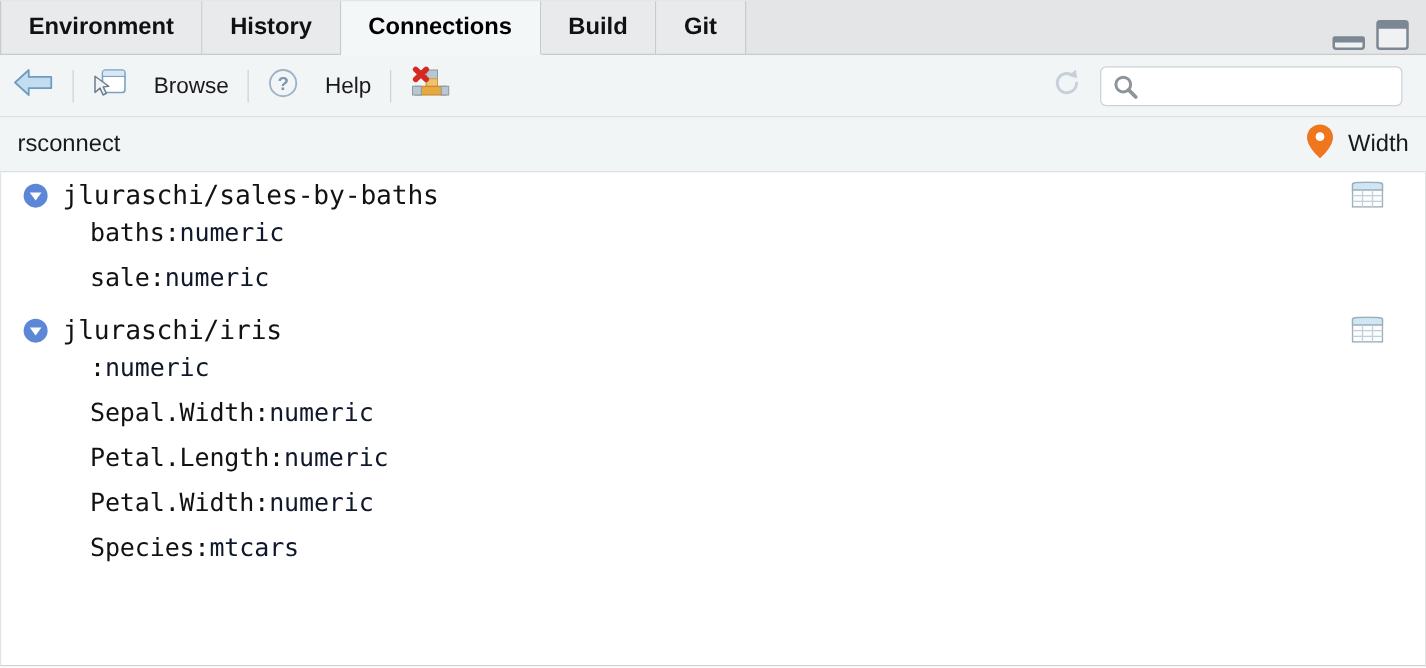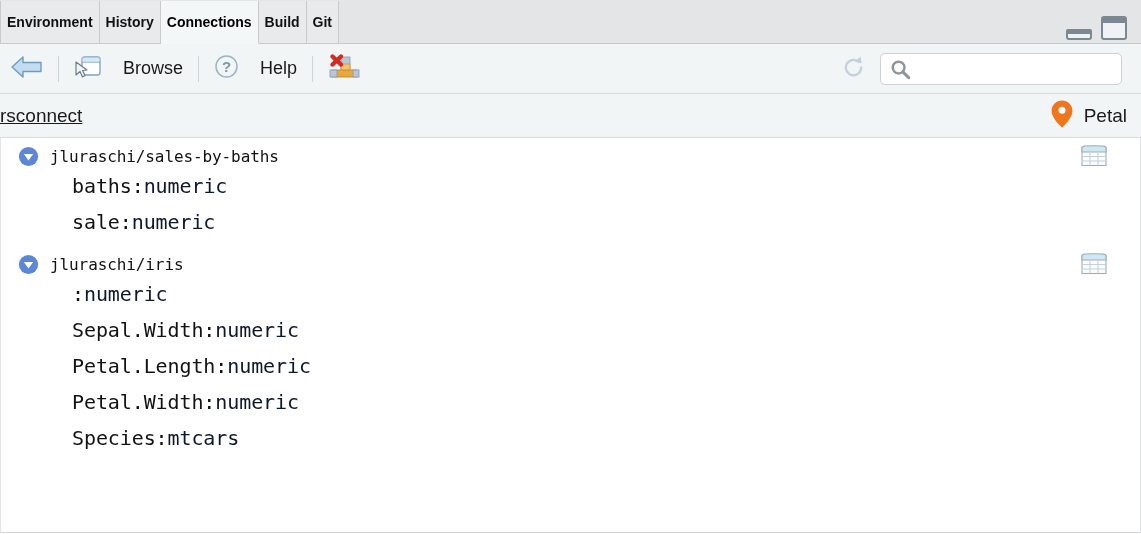--- a/index.html
+++ b/index.html
@@ -32,22 +32,22 @@
   .tabbar-strip {
     display: flex;
     align-items: flex-end;
     height: 44px;
   }
   .tab {
     position: relative;
     height: 43px;
     display: flex;
     align-items: center;
-    padding: 0 6px;
-    font-size: 14px;
+    padding: 0 22px;
+    font-size: 19px;
     font-weight: bold;
     color: #111111;
     background: #e9eaeb;
     border-right: 1px solid #c9cacb;
     border-bottom: 1px solid #c9cacb;
     box-sizing: border-box;
     white-space: nowrap;
     cursor: default;
   }
   .tab:first-child {
@@ -176,23 +176,23 @@
   .sectionbar {
     position: relative;
     height: 44px;
     background: #f2f5f6;
     border-bottom: 1px solid #d7dbdd;
     display: flex;
     align-items: center;
     box-sizing: border-box;
   }
   .section-title {
+    margin-left: 14px;
     font-size: 19px;
     color: #1a1a1a;
-    text-decoration: underline;
   }
   .pins {
     position: absolute;
     right: 14px;
     display: flex;
     align-items: center;
     gap: 9px;
     cursor: default;
   }
   .pins-label {
@@ -223,21 +223,21 @@
     left: 17px;
     width: 21px;
     height: 21px;
     display: flex;
     align-items: center;
     justify-content: center;
   }
   .node-label {
     margin-left: 49px;
     font-family: "DejaVu Sans Mono", "Liberation Mono", monospace;
-    font-size: 16px;
+    font-size: 21px;
     color: #121212;
     letter-spacing: -0.1px;
     white-space: nowrap;
     text-align: right;
   }
   .table-icon {
     position: absolute;
     right: 33px;
     width: 26px;
     height: 22px;
@@ -369,21 +369,21 @@
   <div class="sectionbar">
     <span class="section-title">rsconnect</span>
     <div class="pins">
       <span>
         <svg width="26" height="30" viewBox="0 0 26 30">
           <path d="M13 1.5 C7.2 1.5 2.6 6.1 2.6 11.9 C2.6 19.5 13 28.5 13 28.5
                    C13 28.5 23.4 19.5 23.4 11.9 C23.4 6.1 18.8 1.5 13 1.5 Z" fill="#f0761e"></path>
           <circle cx="13" cy="11.3" r="3.5" fill="#ffffff"></circle>
         </svg>
       </span>
-      <span class="pins-label">Petal</span>
+      <span class="pins-label">Width</span>
     </div>
   </div>
 
   <div class="content" id="tree">
       <div class="node">
         <span class="toggle">
           <svg width="21" height="21" viewBox="0 0 21 21">
             <circle cx="10.5" cy="10.5" r="9.6" fill="#5b87d6"></circle>
             <polygon points="5.8,8 15.2,8 10.5,14.4" fill="#ffffff"></polygon>
           </svg>

